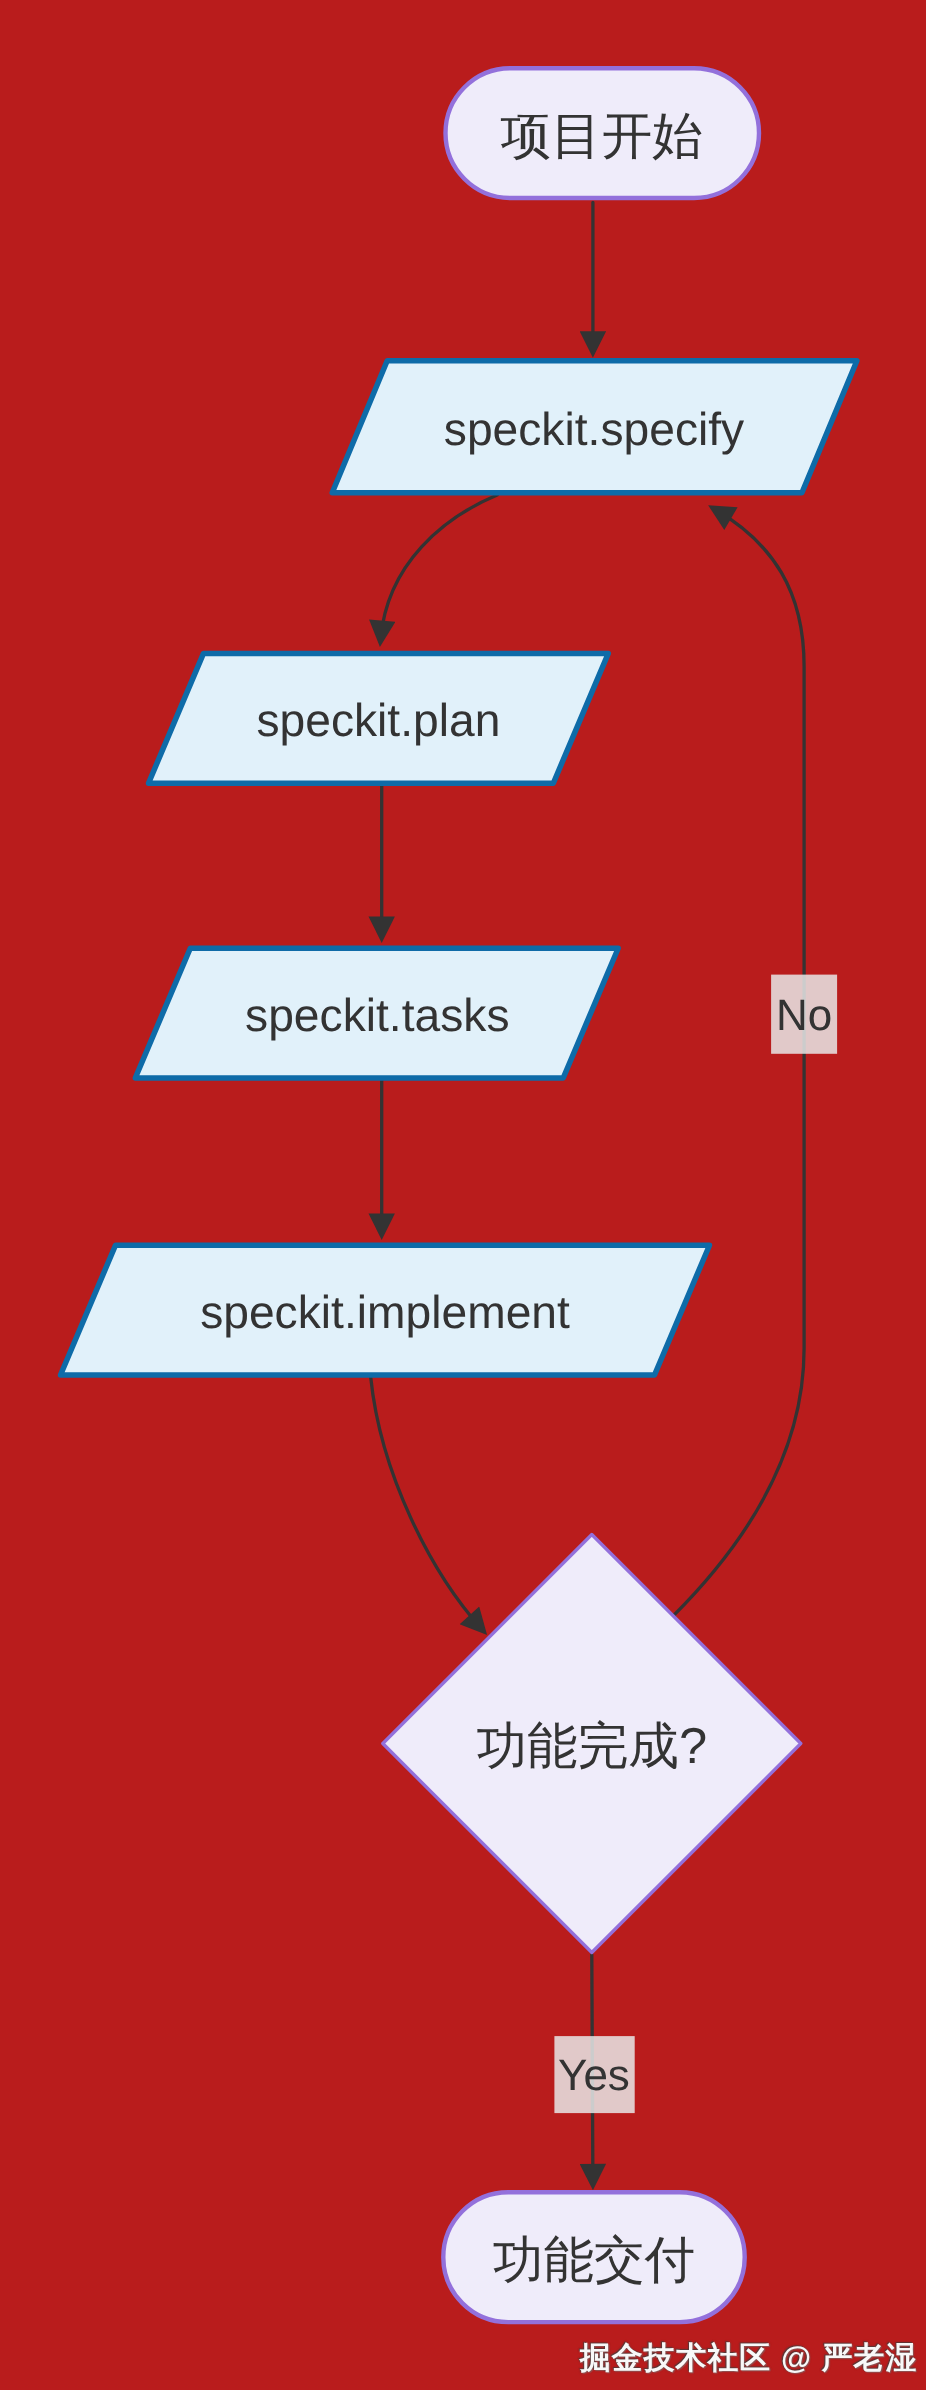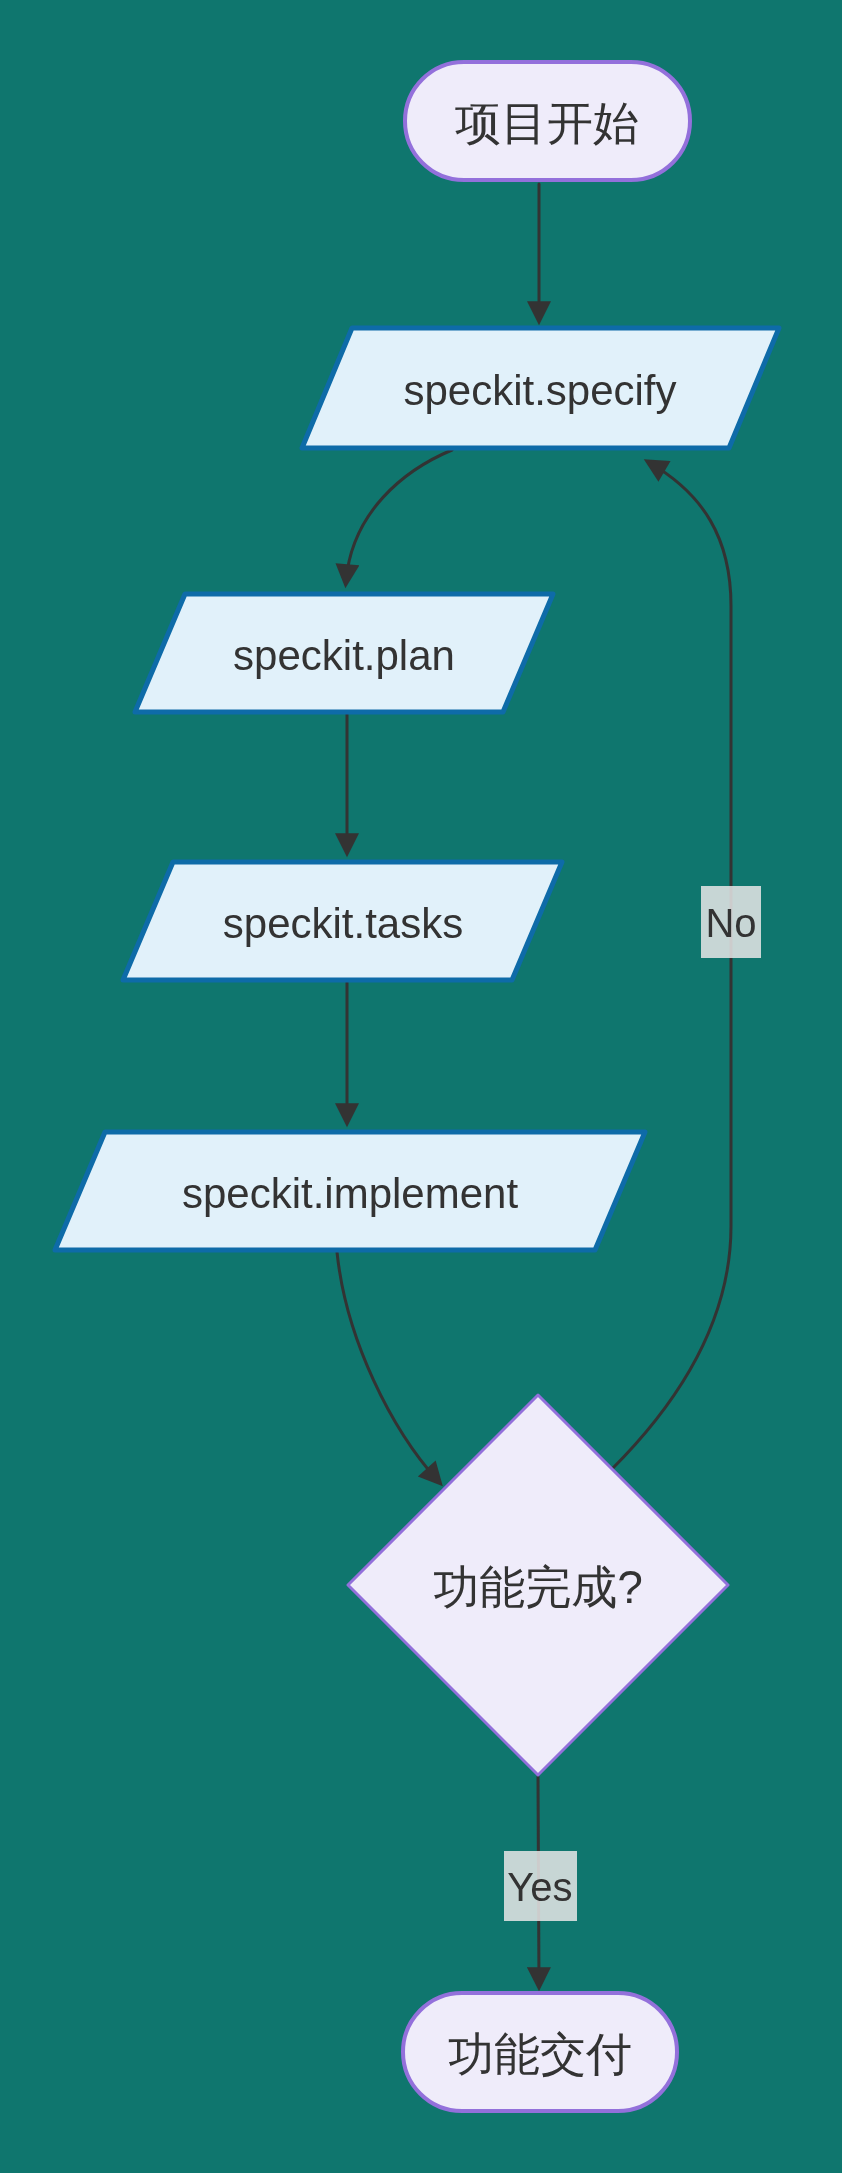--- a/index.html
+++ b/index.html
@@ -1,21 +1,21 @@
 <!DOCTYPE html>
 <html><head>
 <meta charset="utf-8">
 <style>
   html, body { margin: 0; padding: 0; background: #ffffff; }
   .canvas {
     position: relative;
     width: 842px;
     height: 2173px;
     margin: 0 auto;
-    background: #0f766e;
+    background: #b91c1c;
     font-family: "Liberation Sans", "DejaVu Sans", sans-serif;
     overflow: hidden;
   }
   svg { display: block; }
   .edge-path {
     fill: none;
     stroke-width: 3;
     stroke-linecap: round;
   }
   .node-label {
@@ -113,13 +113,14 @@
       <rect class="edge-label-bg" x="701" y="886" width="60" height="72" fill="#E8E8E8"></rect>
       <text class="edge-label-text" x="731" y="923">No</text>
     </g>
 
     <g>
       <rect class="edge-label-bg" x="504" y="1851" width="73" height="70" fill="#E8E8E8"></rect>
       <text class="edge-label-text" x="540" y="1887">Yes</text>
     </g>
   </svg>
 
+  <div class="watermark">掘金技术社区 @ 严老湿</div>
 </div>
 
 </body></html>

